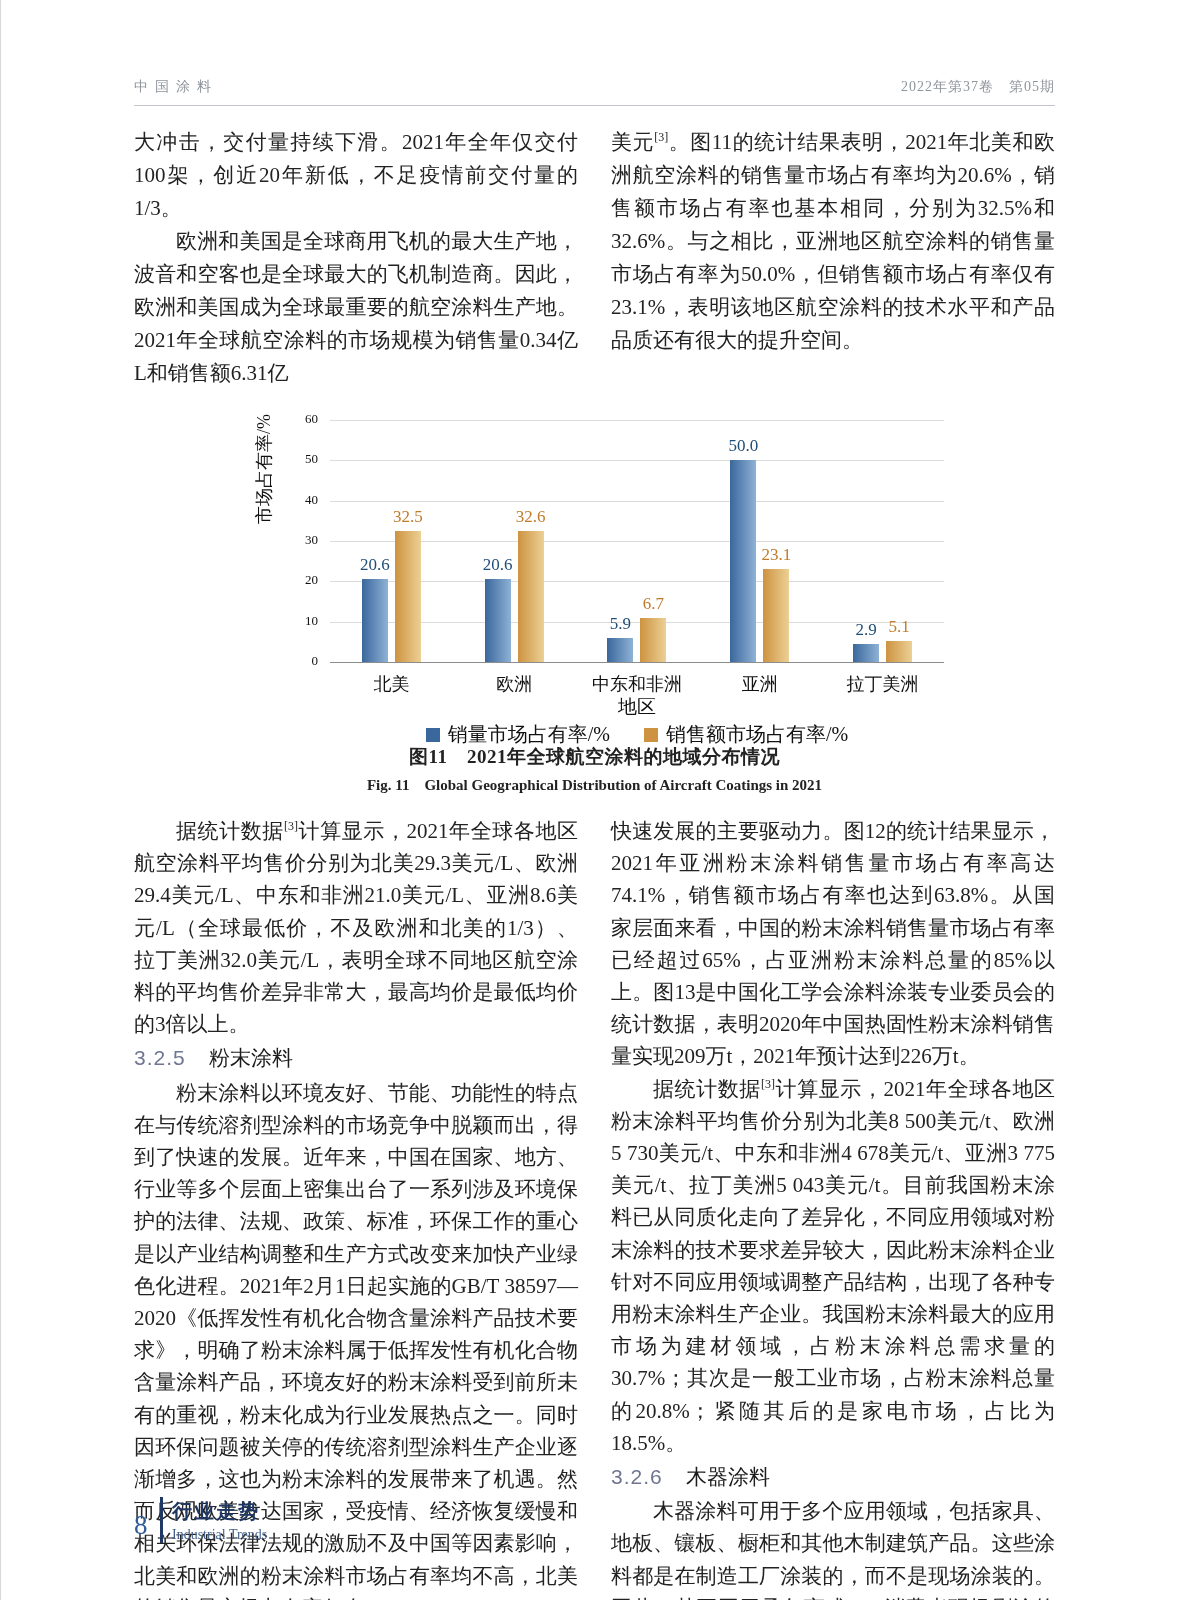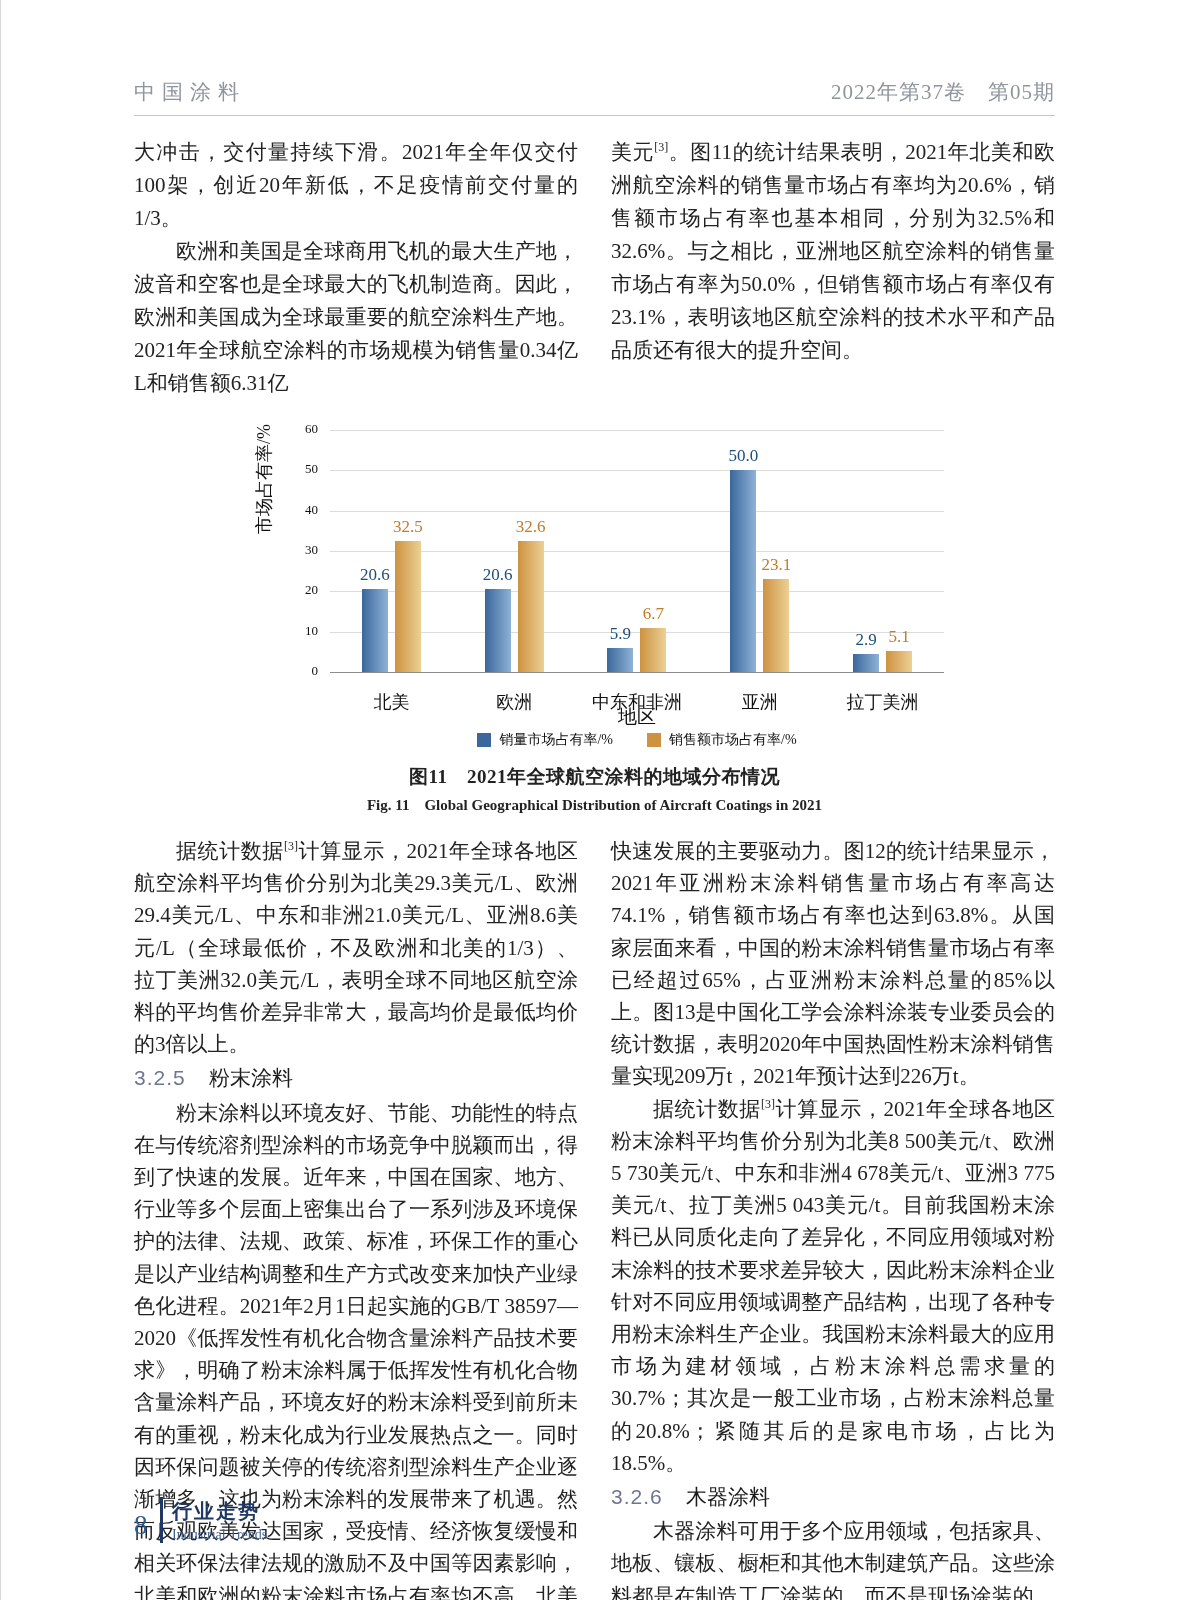--- a/index.html
+++ b/index.html
@@ -5,21 +5,21 @@
   html,body{margin:0;padding:0;}
   body{
     width:1187px;height:1600px;background:#ffffff;position:relative;
     font-family:"Liberation Serif","DejaVu Serif",serif;color:#222;
     border-left:1px solid #d8d8d8;box-sizing:border-box;
   }
   .page{position:absolute;left:133px;top:78px;width:921px;}
 
   
   .hdr{display:flex;justify-content:space-between;align-items:flex-end;
-       border-bottom:1.5px solid #c2c6ca;padding-bottom:9px;color:#8f959c;font-size:21px;}
+       border-bottom:1.5px solid #c2c6ca;padding-bottom:9px;color:#8f959c;font-size:14px;}
   .hdr .journal{letter-spacing:7px;}
   .hdr .issue{letter-spacing:1px;}
 
   
   .cols{display:flex;gap:33px;margin-top:20px;}
   .col{width:447px;font-size:21px;line-height:33px;text-align:justify;}
   .col p{margin:0;}
   .col p.indent{text-indent:2em;}
   .cols.bottom .col{line-height:32.2px;}
   sup{font-size:12px;line-height:0;}
@@ -37,29 +37,29 @@
           font-size:18px;color:#111;white-space:nowrap;}
   .plot{position:absolute;left:76px;top:14px;width:614px;height:242px;
         border-bottom:1.6px solid #8c8c8c;}
   .gridline{position:absolute;left:0;width:100%;height:0;border-top:1.2px solid #dcdcdc;}
   .ytick{position:absolute;width:40px;text-align:right;font-size:13px;color:#111;}
   .group{position:absolute;bottom:0;height:100%;}
   .bar{position:absolute;bottom:0;width:26px;}
   .bar .val{position:absolute;top:-24px;left:50%;transform:translateX(-50%);
             font-size:17px;white-space:nowrap;}
   .xticks{position:absolute;left:76px;top:262px;width:614px;height:26px;}
-  .xtick{position:absolute;text-align:center;font-size:18px;color:#111;white-space:nowrap;margin-top:8px;}
+  .xtick{position:absolute;text-align:center;font-size:18px;color:#111;white-space:nowrap;}
   .xlabel{position:absolute;left:76px;top:288px;width:614px;text-align:center;
           font-size:19px;color:#111;}
   .legend{position:absolute;left:76px;top:315px;width:614px;display:flex;
-          justify-content:center;gap:34px;font-size:14px;color:#111;}
+          justify-content:center;gap:34px;font-size:20px;color:#111;}
   .legend .item{display:flex;align-items:center;gap:8px;}
   .legend .swatch{width:14px;height:14px;display:inline-block;}
 
-  .caption{text-align:center;font-weight:bold;margin-top:10px;}
+  .caption{text-align:center;font-weight:bold;}
   .caption .zh{font-size:19px;letter-spacing:.5px;}
   .caption .en{font-size:15px;margin-top:6px;font-family:"Liberation Serif","DejaVu Serif",serif;}
 
   
   .footer{position:absolute;left:133px;top:1497px;display:flex;align-items:center;}
   .pgnum{font-size:27px;color:#2f5b96;margin-right:12px;margin-top:10px;}
   .fbar{width:3.5px;height:46px;background:#1f3864;margin-right:9px;}
   .fsec .zh{font-family:"Liberation Sans","DejaVu Sans",sans-serif;font-weight:bold;
             font-size:20px;color:#1f3864;letter-spacing:2px;}
   .fsec .en{font-size:14px;color:#44618e;margin-top:2px;}

